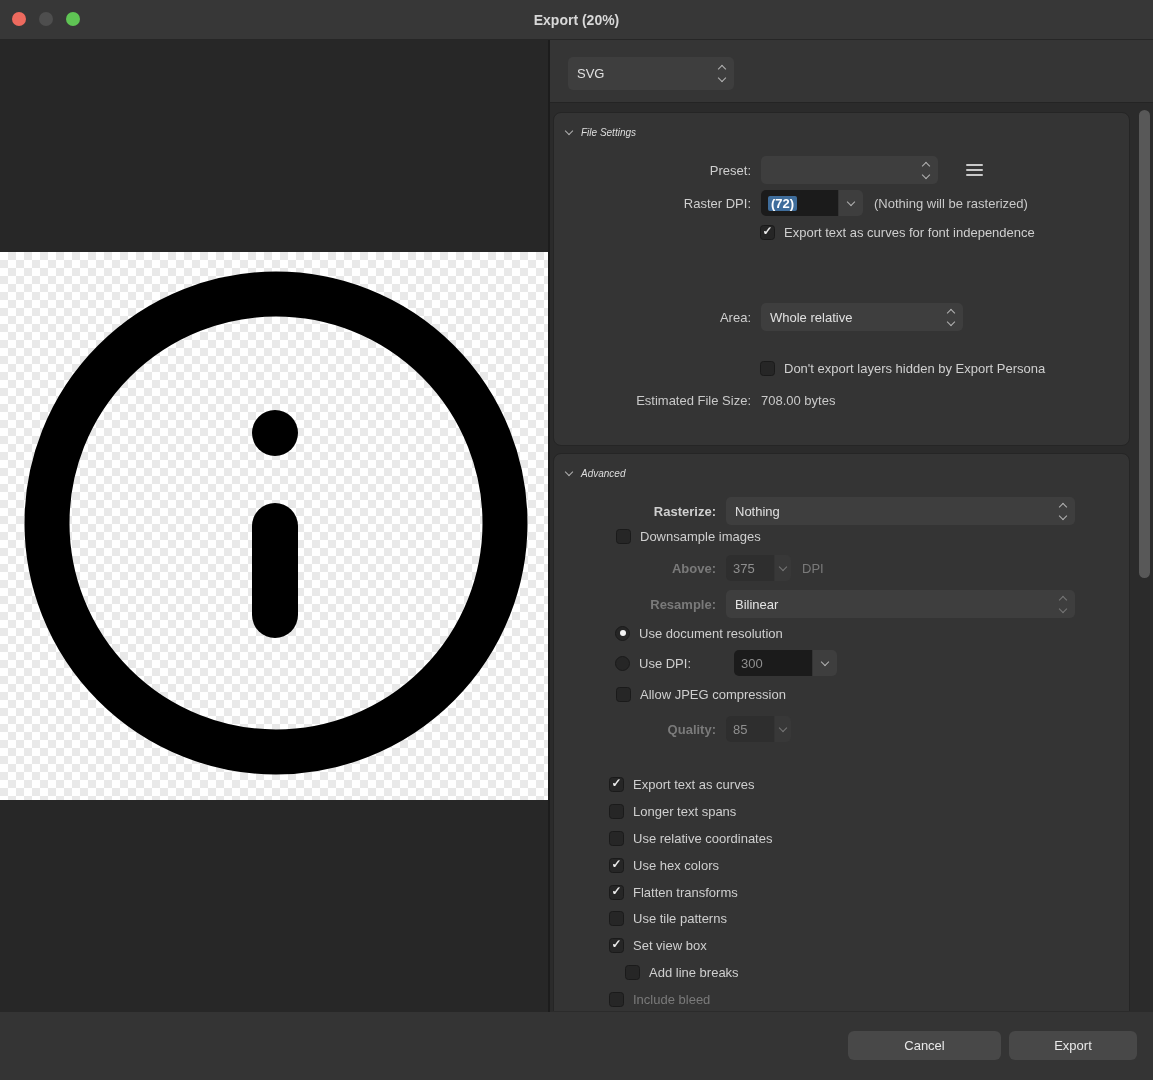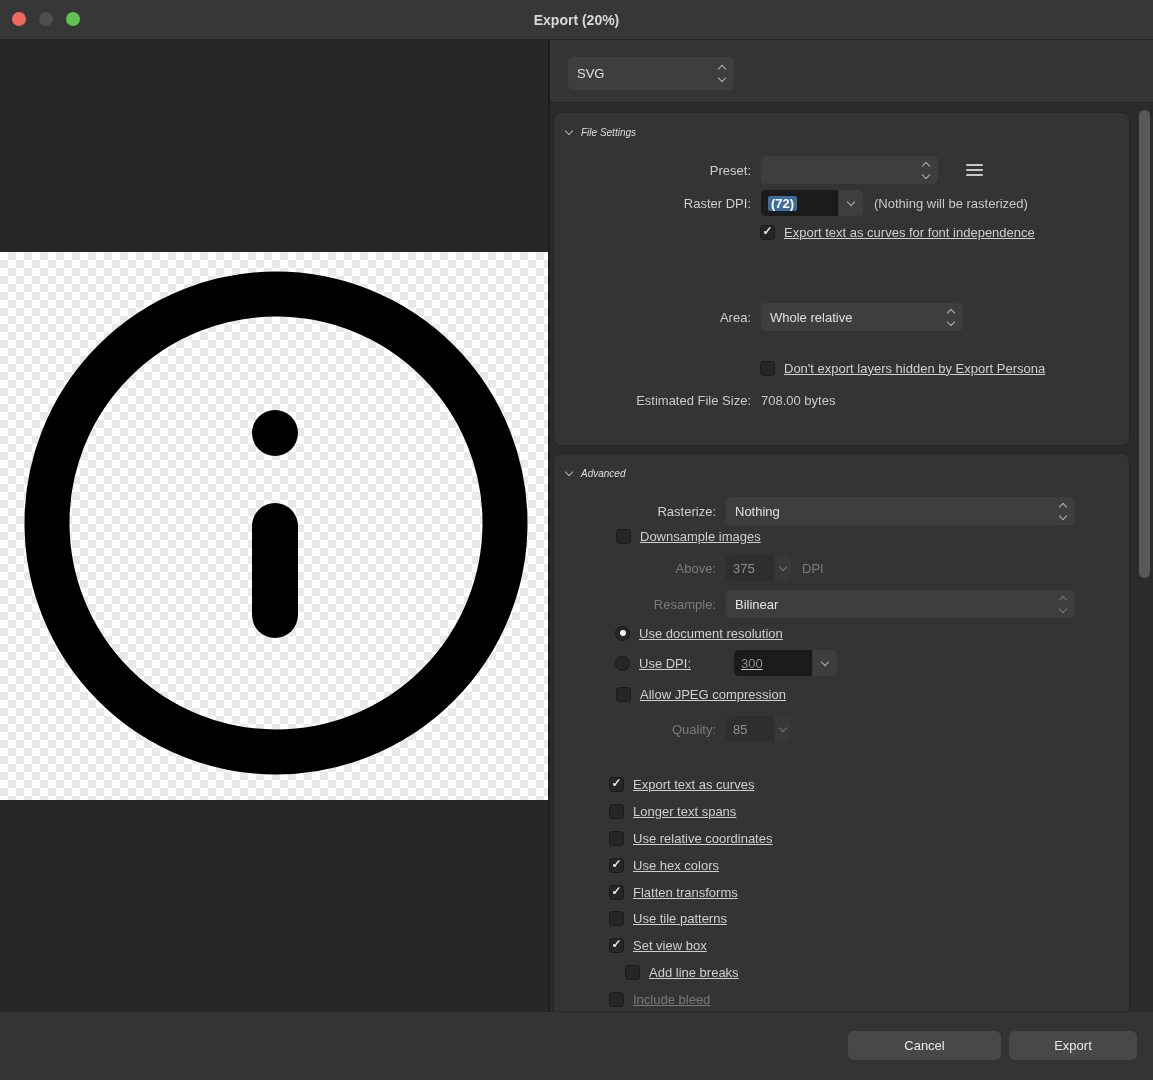--- a/index.html
+++ b/index.html
@@ -57,21 +57,21 @@
 
   .sec-header {
     position:absolute; top:8px; left:12px; height:22px;
     display:flex; align-items:center; gap:9px;
     color:#dedede; font-size:10px; cursor:default;font-style:italic;
   }
 
   .row { position:absolute; display:flex; align-items:center; font-size:13px; color:#cfcfcf; }
   .lbl { text-align:right; margin-right:10px; flex:none; }
   .fs  .lbl { width:197px; }
-  .adv .lbl { width:162px; }
+  .adv .lbl { width:162px;font-weight:bold; }
   .dis, .dis .lbl { color:#7a7a7a !important; }
 
   
   .dropdown {
     height:28px; background:#3e3e3e; border-radius:5px;
     display:flex; align-items:center; justify-content:space-between;
     padding:0 9px; color:#e0e0e0; font-size:13px;
   }
   .dropdown.format { position:absolute; top:17px; left:18px; width:166px; height:33px; }
   .dropdown.dim span:first-child { color:#e5e5e5; }
@@ -108,21 +108,21 @@
     transform:translate(-50%,-54%); color:#ececec; font-size:12px; font-weight:bold;
   }
   .radio {
     width:15px; height:15px; flex:none; border-radius:50%;
     background:#262626; border:1px solid #1a1a1a; position:relative;
   }
   .radio.on::after {
     content:""; position:absolute; top:50%; left:50%; width:6px; height:6px;
     transform:translate(-50%,-50%); background:#f2f2f2; border-radius:50%;
   }
-  .cb-gap { gap:9px;text-decoration:underline; }
+  .cb-gap { gap:9px; }
 
   
   .hamburger { display:flex; flex-direction:column; gap:2.5px; margin-left:28px; }
   .hamburger i { display:block; width:17px; height:2.6px; background:#c9c9c9; border-radius:1px; }
   .disclosure { width:6px; height:6px; border-right:1.5px solid #b0b0b0; border-bottom:1.5px solid #b0b0b0; transform:rotate(45deg); margin-top:-3px; }
 
   .note { color:#c9c9c9; margin-left:11px; }
   .suffix { margin-left:11px; }
   .value-text { color:#c9c9c9; }
 

